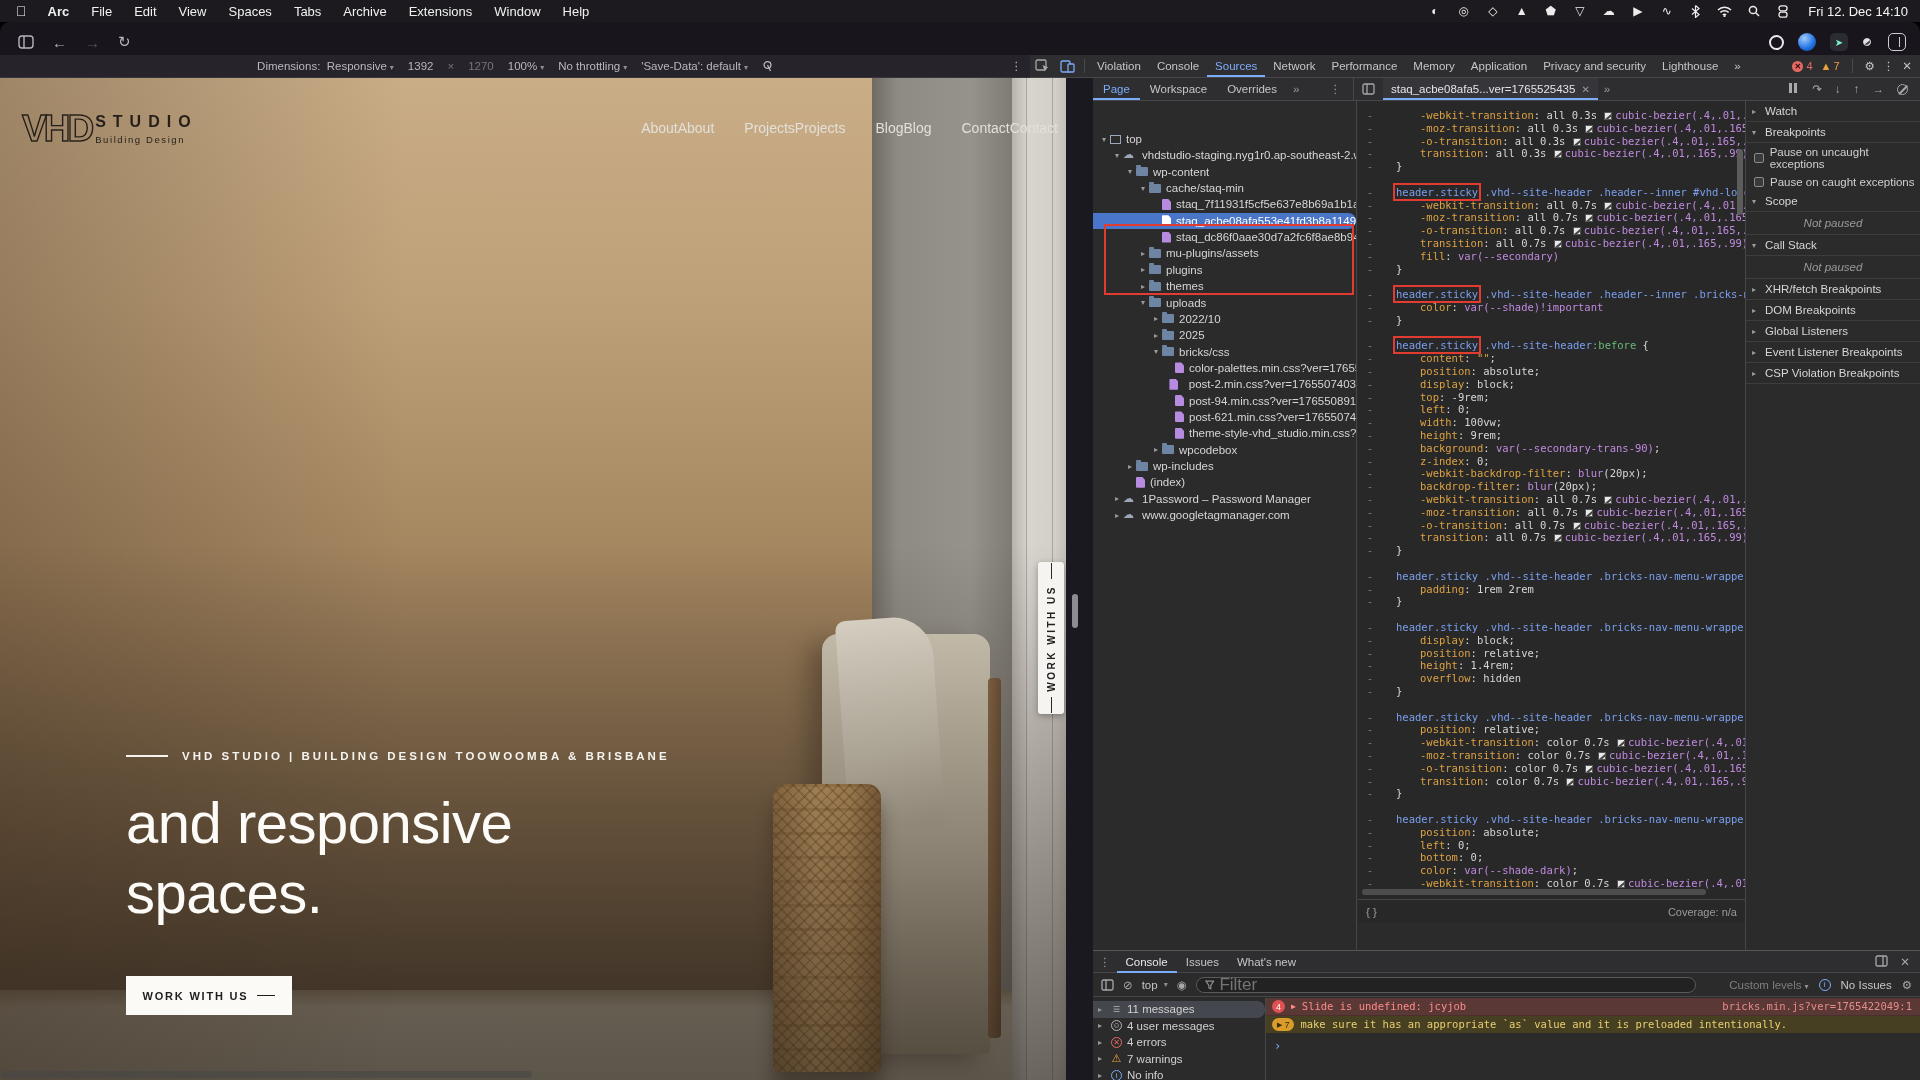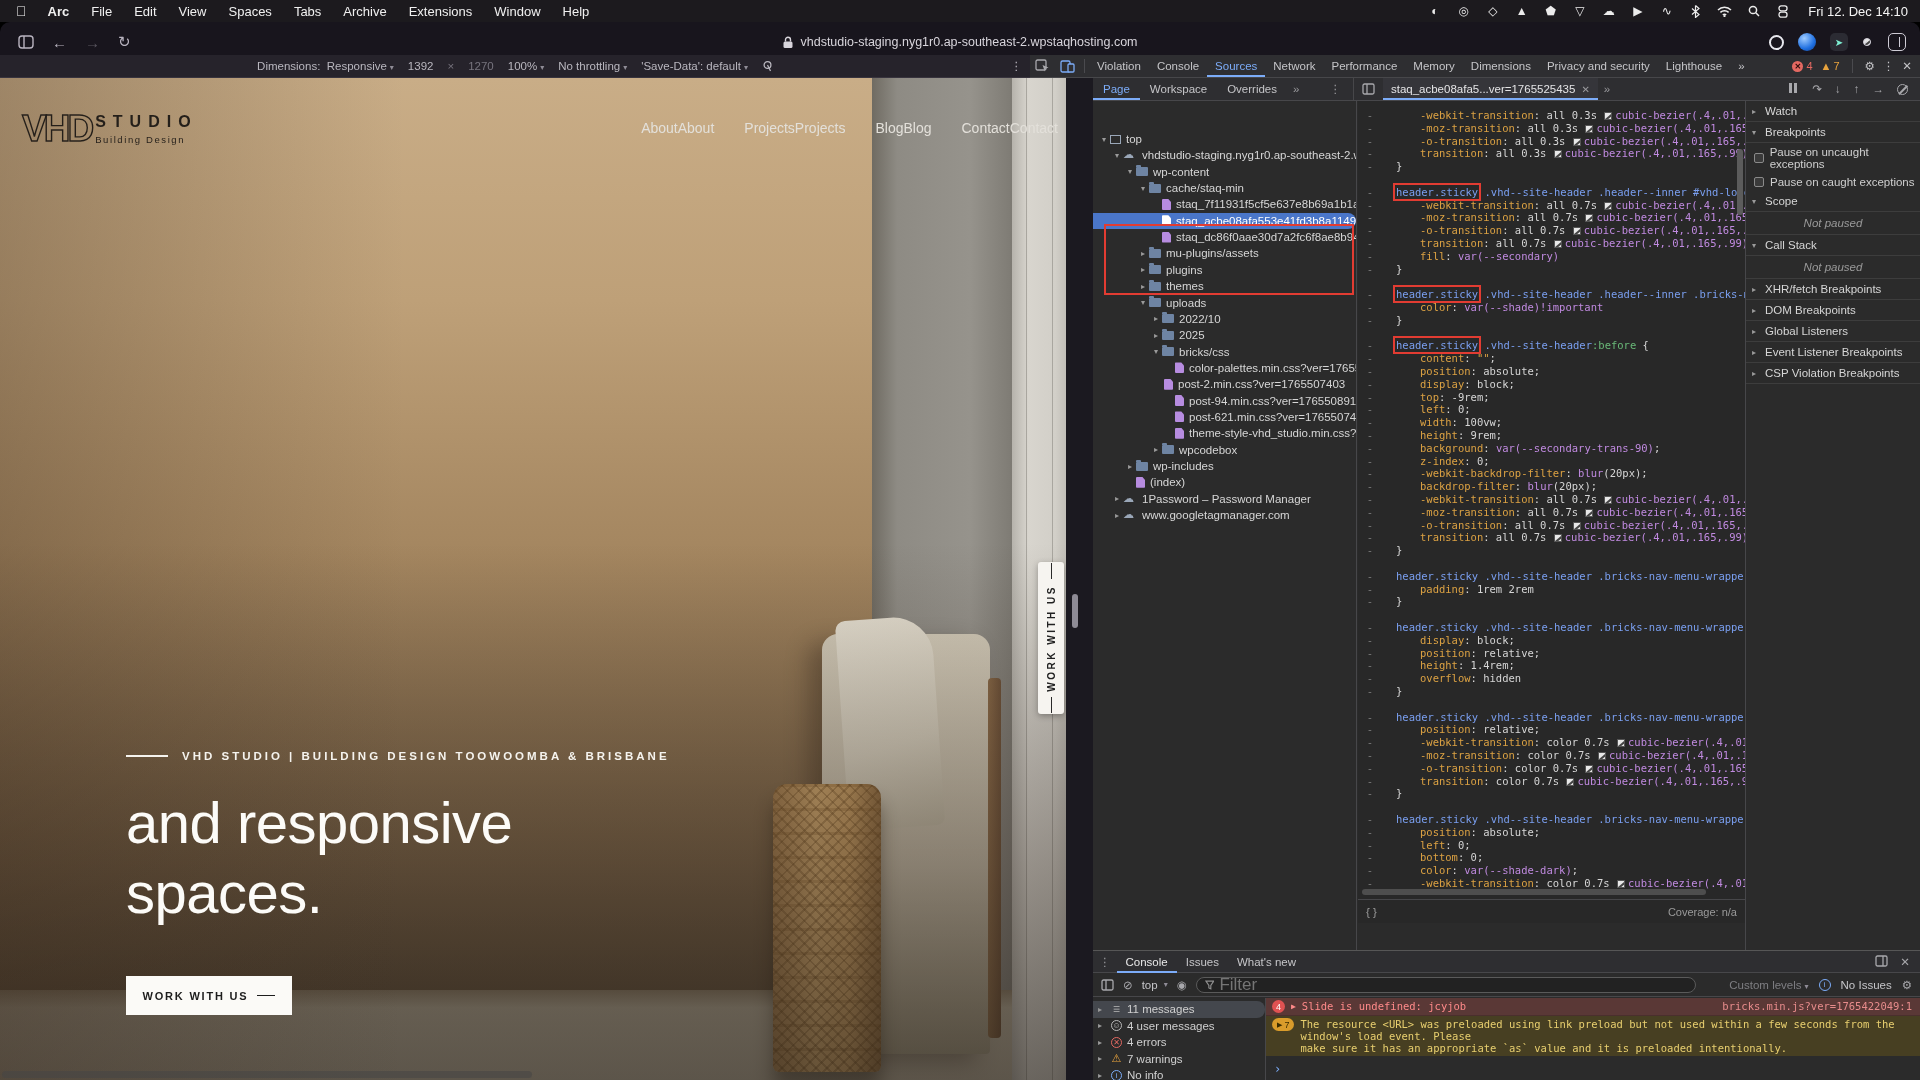--- a/index.html
+++ b/index.html
@@ -283,27 +283,20 @@
     <div id="btoolbar">
       <span class="bicon">
         <svg width="16" height="14" viewBox="0 0 16 14">
             <rect x="1" y="1" width="14" height="12" rx="3" fill="none" stroke="#b9b4c0" stroke-width="1.4"></rect>
             <line x1="6" y1="1" x2="6" y2="13" stroke="#b9b4c0" stroke-width="1.4"></line>
           </svg>
       </span>
       <span class="bicon">←</span>
       <span class="bicon dim">→</span>
       <span class="bicon">↻</span>
-      <div id="urlbox">
-        <svg width="11" height="13" viewBox="0 0 11 13">
-            <rect x="1" y="5.5" width="9" height="6.5" rx="1.5" fill="#d8d5dc"></rect>
-            <path d="M3 5.5 V3.8 a2.5 2.5 0 0 1 5 0 V5.5" fill="none" stroke="#d8d5dc" stroke-width="1.4"></path>
-          </svg>
-        <span>vhdstudio-staging.nyg1r0.ap-southeast-2.wpstaqhosting.com</span>
-      </div>
       <div id="ext-icons">
         <span class="ext onep"></span>
         <span class="ext orb"></span>
         <span class="ext cur">➤</span>
         <span class="ext sw">⇆</span>
         <span class="ext split">
             <i></i>
           </span>
       </div>
     </div>
@@ -340,21 +333,21 @@
             </svg>
         </span>
         <span class="sep"></span>
         <span id="main-tabs" style="display:flex;align-items:center;height:100%;">
             <span class="dtab">Violation</span>
             <span class="dtab">Console</span>
             <span class="dtab active">Sources</span>
             <span class="dtab">Network</span>
             <span class="dtab">Performance</span>
             <span class="dtab">Memory</span>
-            <span class="dtab">Dimensions</span>
+            <span class="dtab">Application</span>
             <span class="dtab">Privacy and security</span>
             <span class="dtab">Lighthouse</span>
           </span>
         <span class="dtab">»</span>
         <div id="dtl-right">
           <span class="errbadge">
               <span class="errdot">✕</span>
               <span>4</span>
             </span>
           <span class="warnbadge">
@@ -529,21 +522,21 @@
             <div class="trow" style="top: 242.55px; padding-left: 58px;">
               <span class="car">▾</span>
               <span class="tico folder"></span>
               <span>bricks/css</span>
             </div>
             <div class="trow" style="top: 258.9px; padding-left: 71px;">
               <span class="car"></span>
               <span class="tico file"></span>
               <span>color-palettes.min.css?ver=1765507403</span>
             </div>
-            <div class="trow" style="top: 275.25px; padding-left: 60px;">
+            <div class="trow" style="top: 275.25px; padding-left: 60px; justify-content: space-between;">
               <span class="car"></span>
               <span class="tico file"></span>
               <span>post-2.min.css?ver=1765507403</span>
             </div>
             <div class="trow" style="top: 291.6px; padding-left: 71px;">
               <span class="car"></span>
               <span class="tico file"></span>
               <span>post-94.min.css?ver=1765508917</span>
             </div>
             <div class="trow" style="top: 307.95px; padding-left: 71px;">
@@ -784,21 +777,20 @@
               <span class="car">▶</span>
               <span>Slide is undefined: jcyjob</span>
               <span class="src">bricks.min.js?ver=1765422049:1</span>
             </div>
             <div class="conrow warn">
               <span class="badge-warn">
                   <span style="font-size:7px">▶</span>
                   <span>7</span>
                 </span>
               <span>
-                <div>The resource &lt;URL&gt; was preloaded using link preload but not used within a few seconds from the window's load event. Please</div>
                 <div>make sure it has an appropriate `as` value and it is preloaded intentionally.</div>
               </span>
             </div>
             <div class="prompt">›</div>
           </div>
         </div>
       </div>
     </div>
 
   </div>

